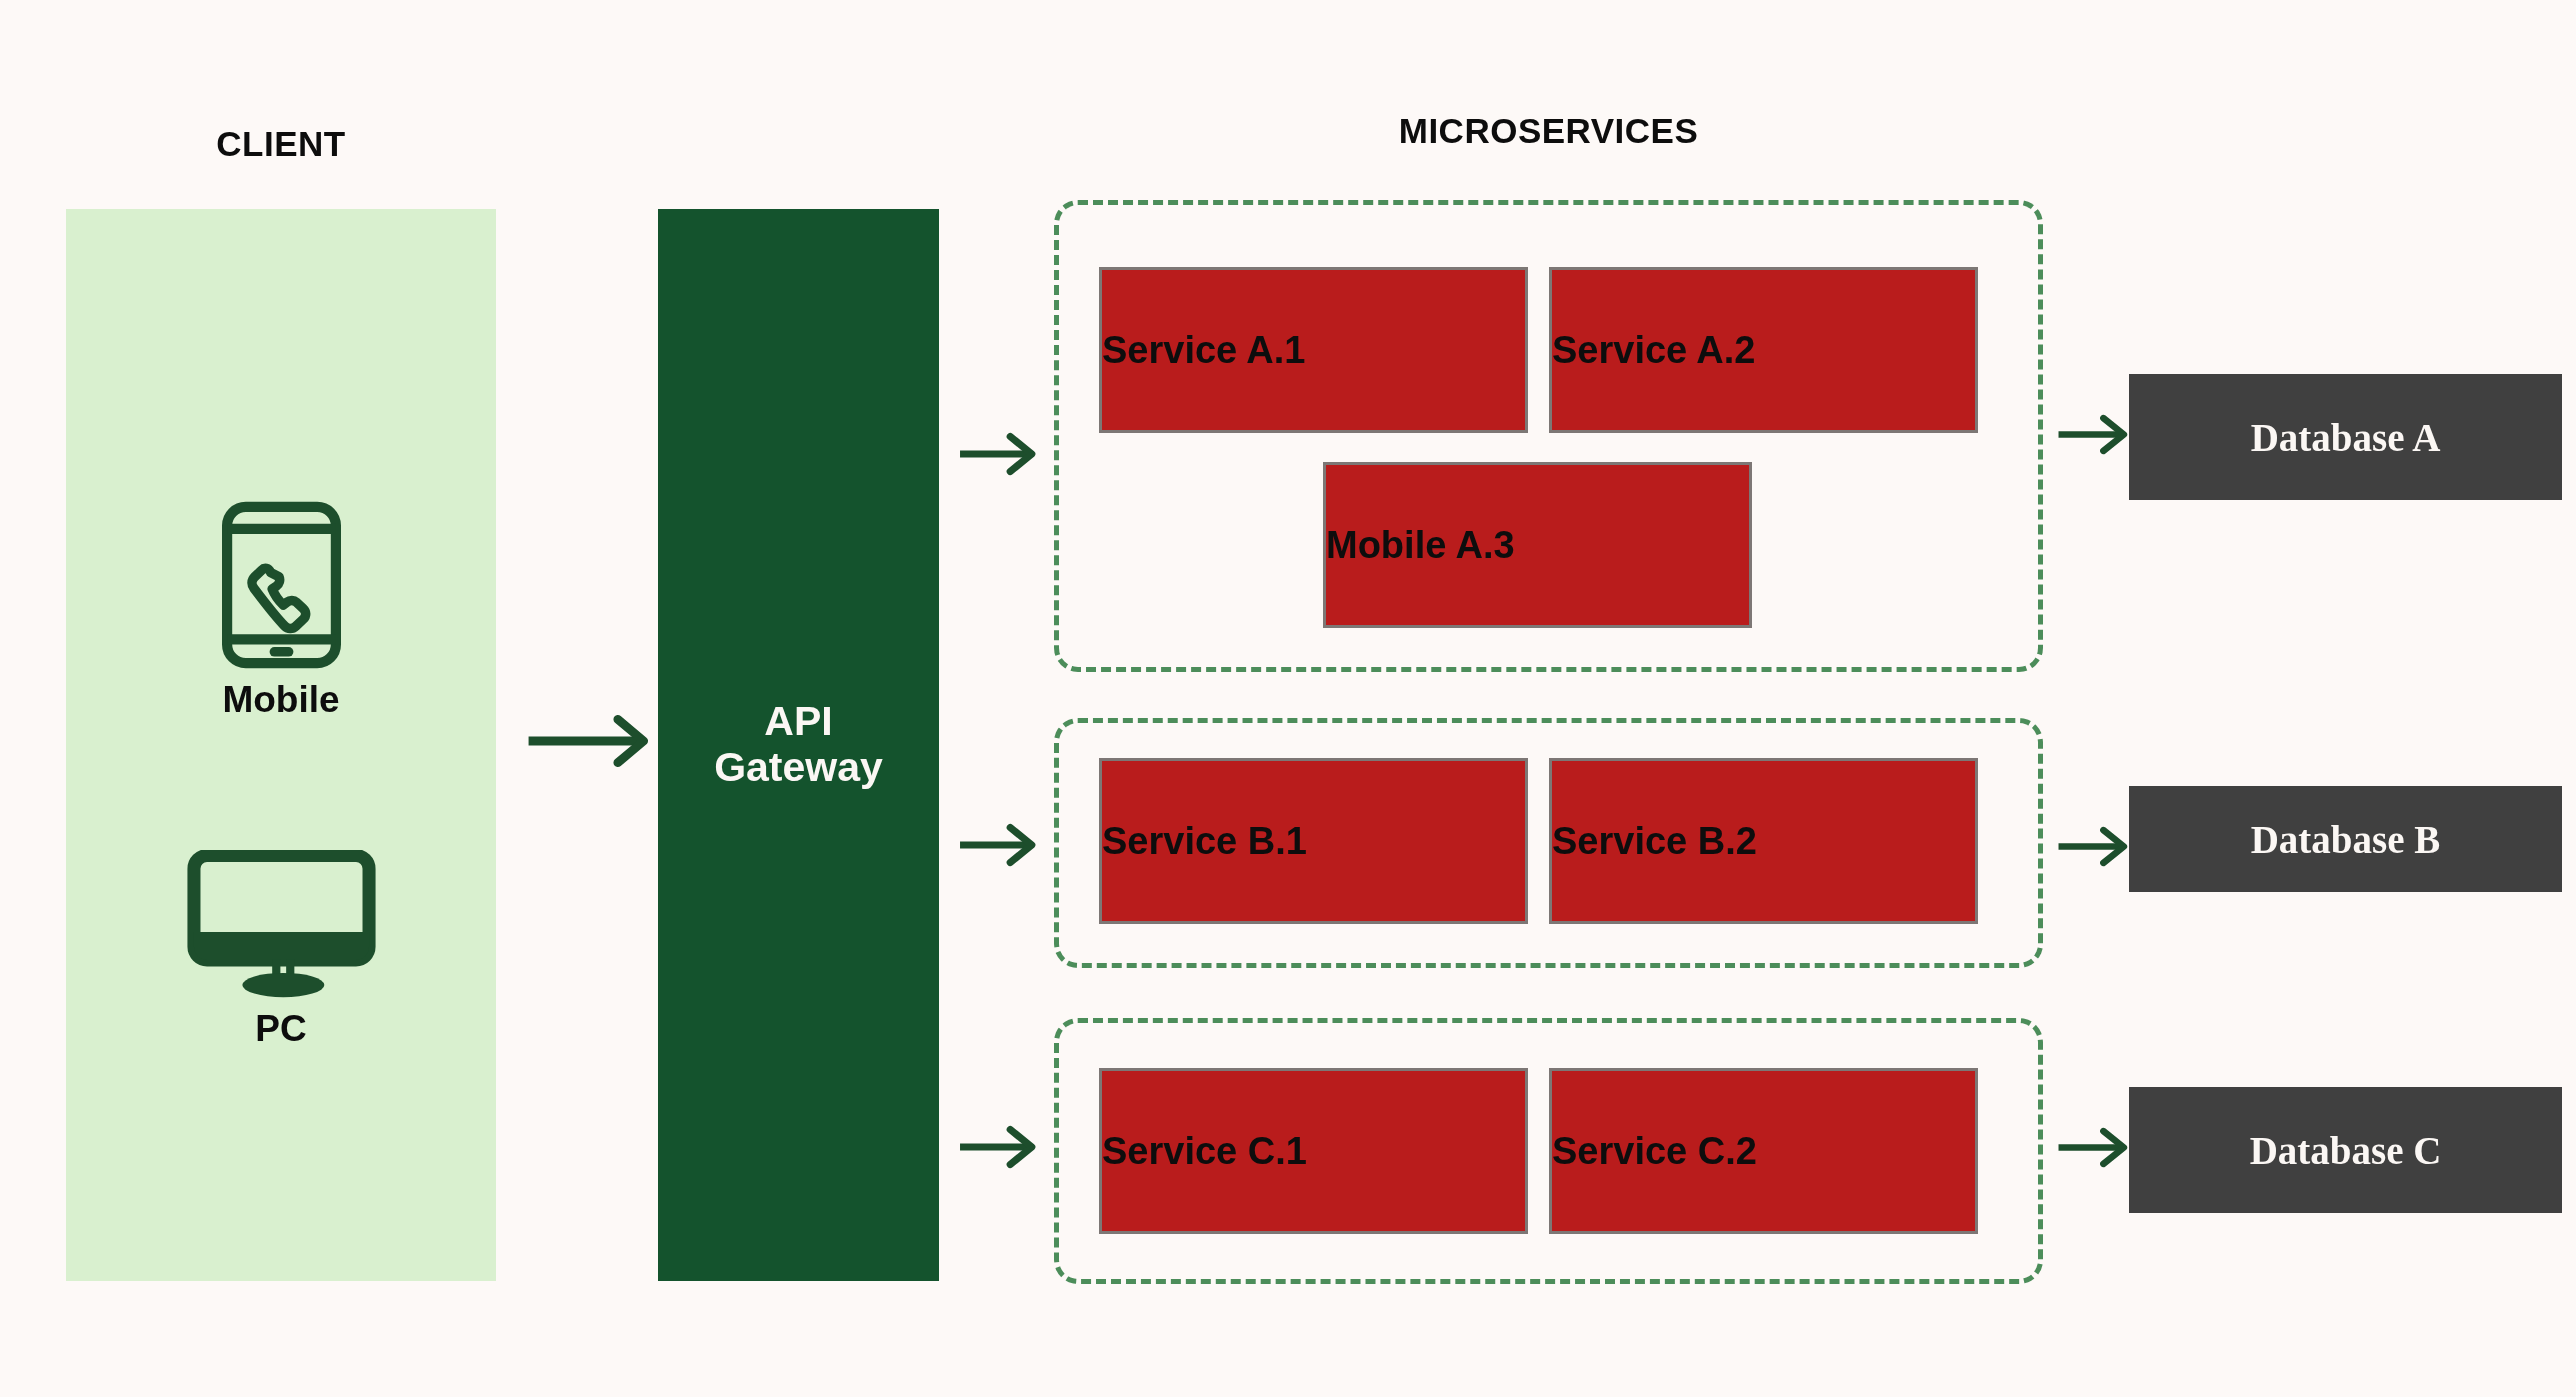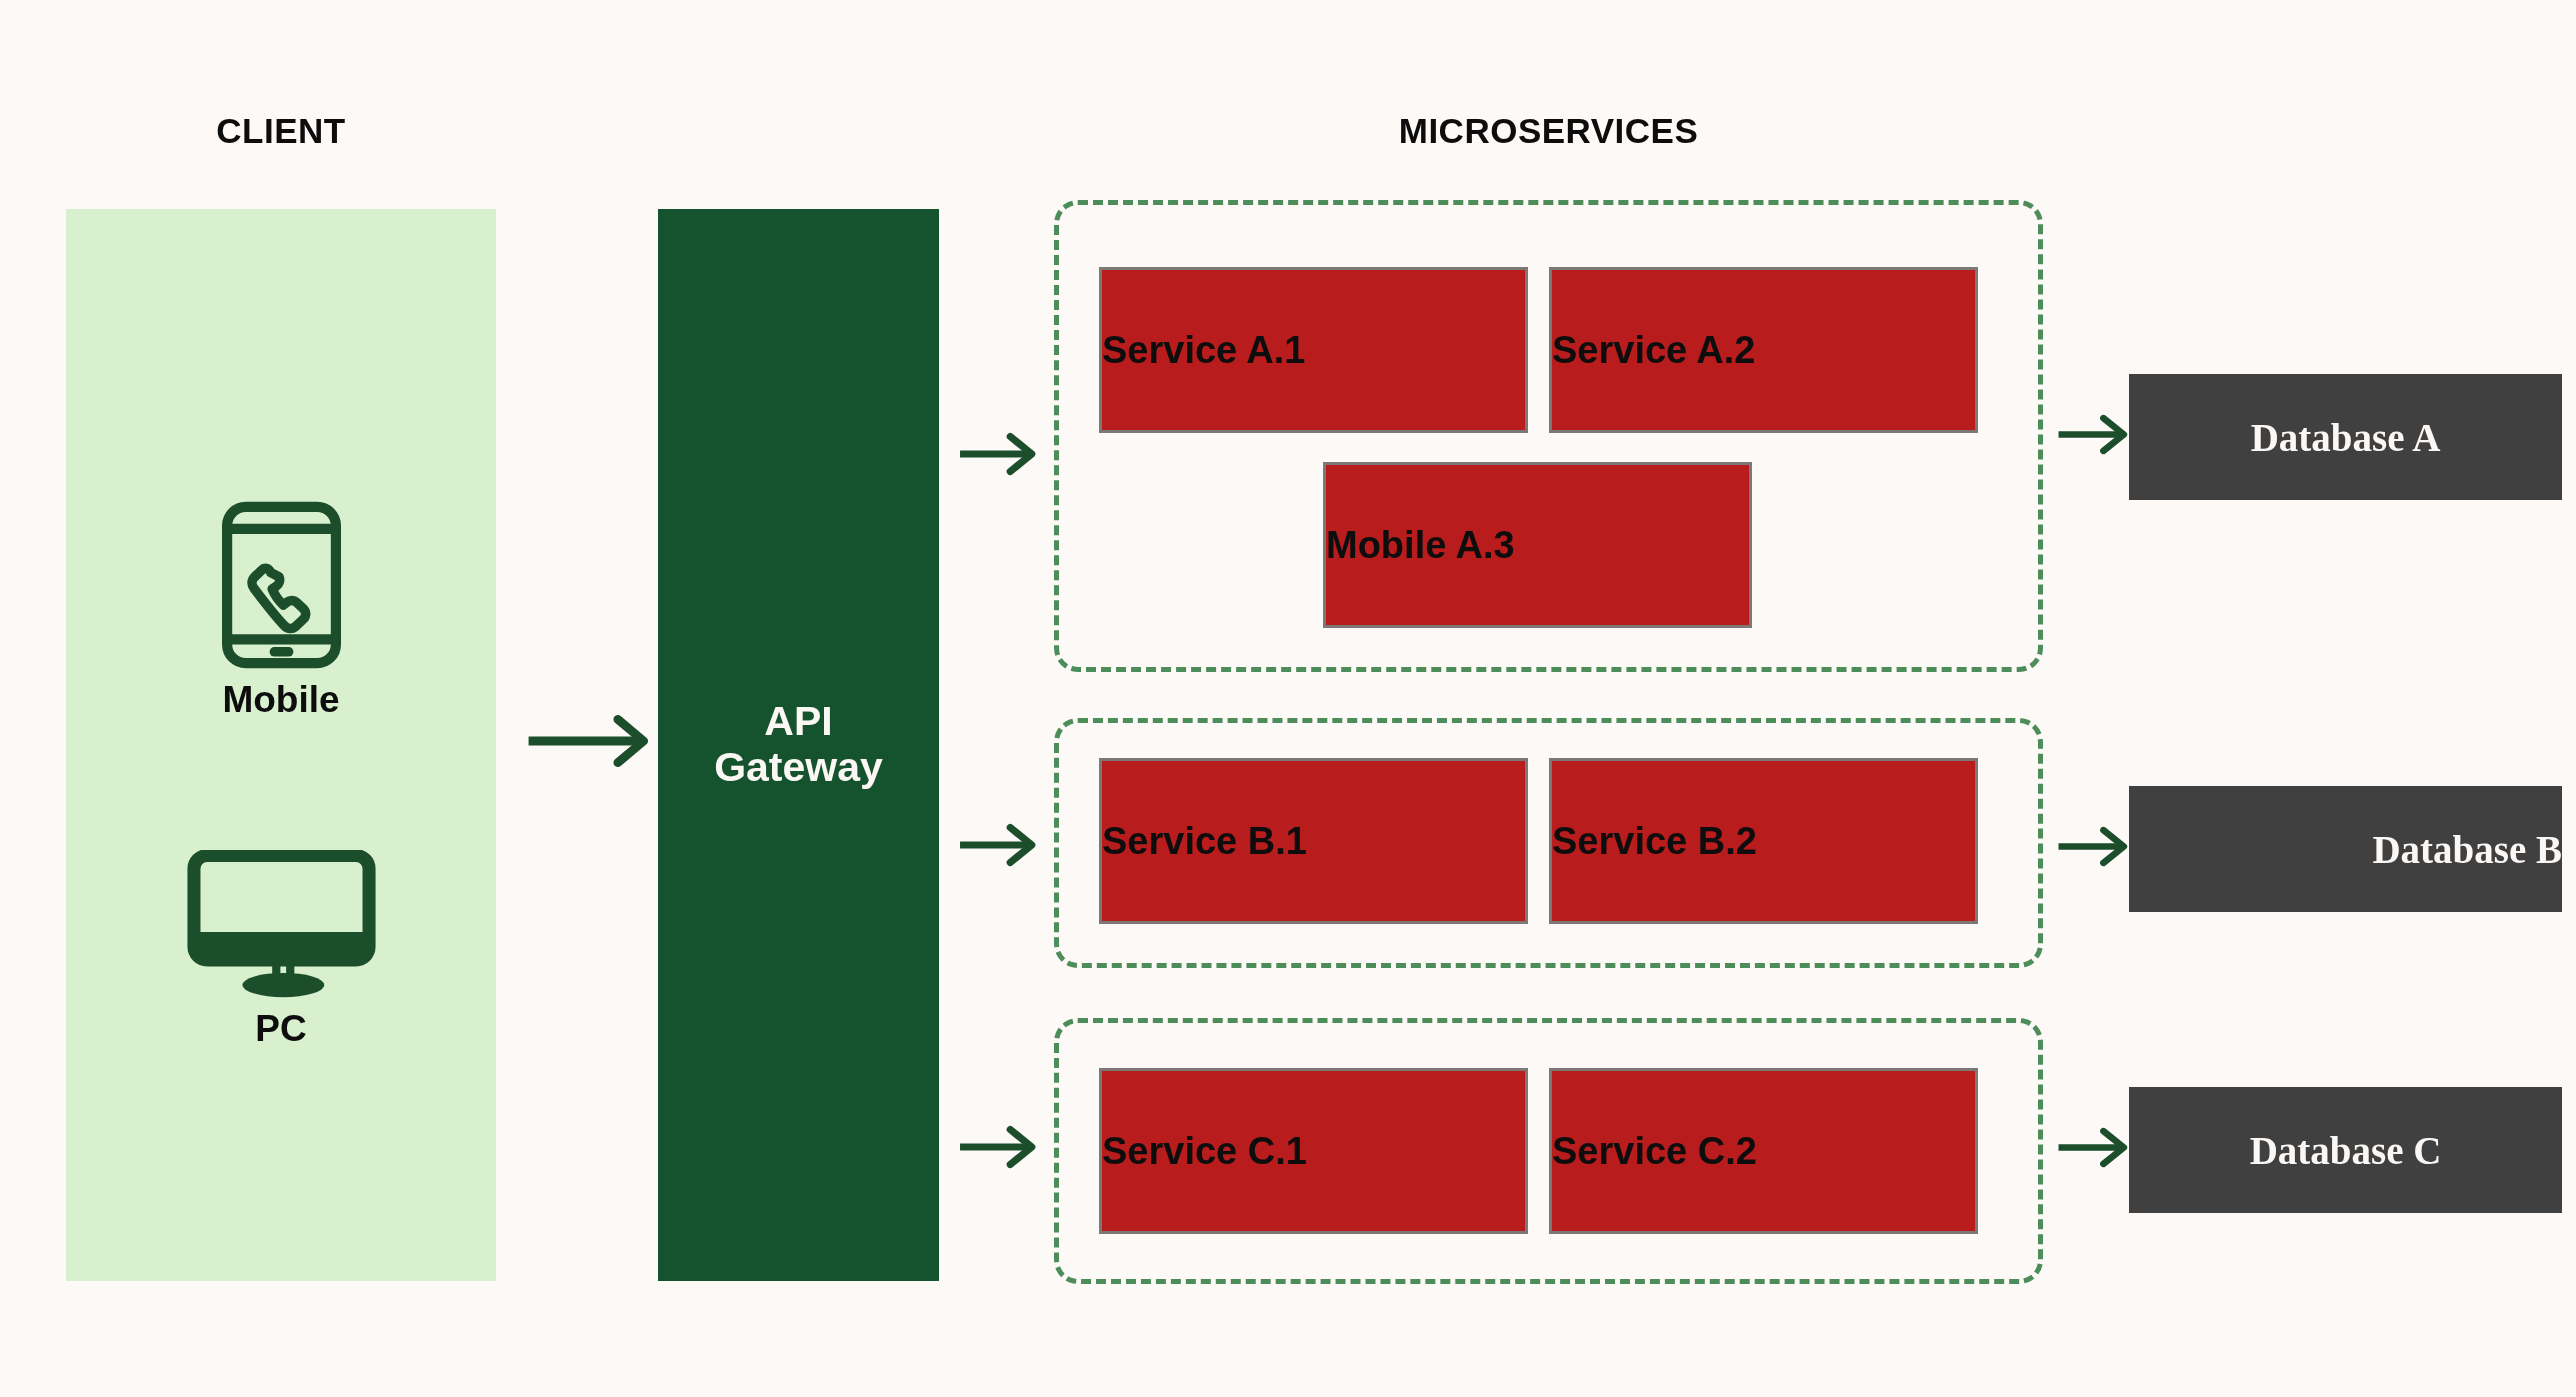--- a/index.html
+++ b/index.html
@@ -82,21 +82,21 @@
 
   
   .arrow{position:absolute;}
   .arrow svg{display:block;overflow:visible;}
 </style>
 </head>
 <body>
 
 <div id="stage">
 
-  <div class="abs section-title" style="left:66px;top:111px;width:430px;">CLIENT</div>
+  <div class="abs section-title" style="left:66px;top:124px;width:430px;">CLIENT</div>
   <div class="abs section-title" style="left:1054px;top:111px;width:989px;">MICROSERVICES</div>
 
   <div class="abs" id="client-panel">
 
 
     <div class="client-item" style="top:291px;">
       <span>
         <svg width="127" height="170" viewBox="0 0 72 100">
           <g fill="none" stroke="#1d4e2c" stroke-width="6" stroke-linejoin="round">
             <rect x="4" y="4" width="64" height="92" rx="11"></rect>
@@ -221,21 +221,21 @@
   <div class="arrow" style="left:2057px;top:1123px;">
     <svg width="75" height="49" viewBox="0 0 145 96">
       <line x1="2" y1="48" x2="124" y2="48" stroke="#1d4e2c" stroke-width="13"></line>
       <polyline points="90,16 130,48 90,80" fill="none" stroke="#1d4e2c" stroke-width="13" stroke-linecap="round" stroke-linejoin="round"></polyline>
     </svg>
   </div>
 
   <div class="db-box" style="left:2129px;top:374px;width:433px;height:126px;">
     <span>Database A</span>
   </div>
-  <div class="db-box" style="left:2129px;top:786px;width:433px;height:126px;justify-content:flex-end;">
+  <div class="db-box" style="left:2129px;top:786px;width:433px;height:106px;">
     <span>Database B</span>
   </div>
   <div class="db-box" style="left:2129px;top:1087px;width:433px;height:126px;">
     <span>Database C</span>
   </div>
 
 </div>
 
 
 </body></html>

